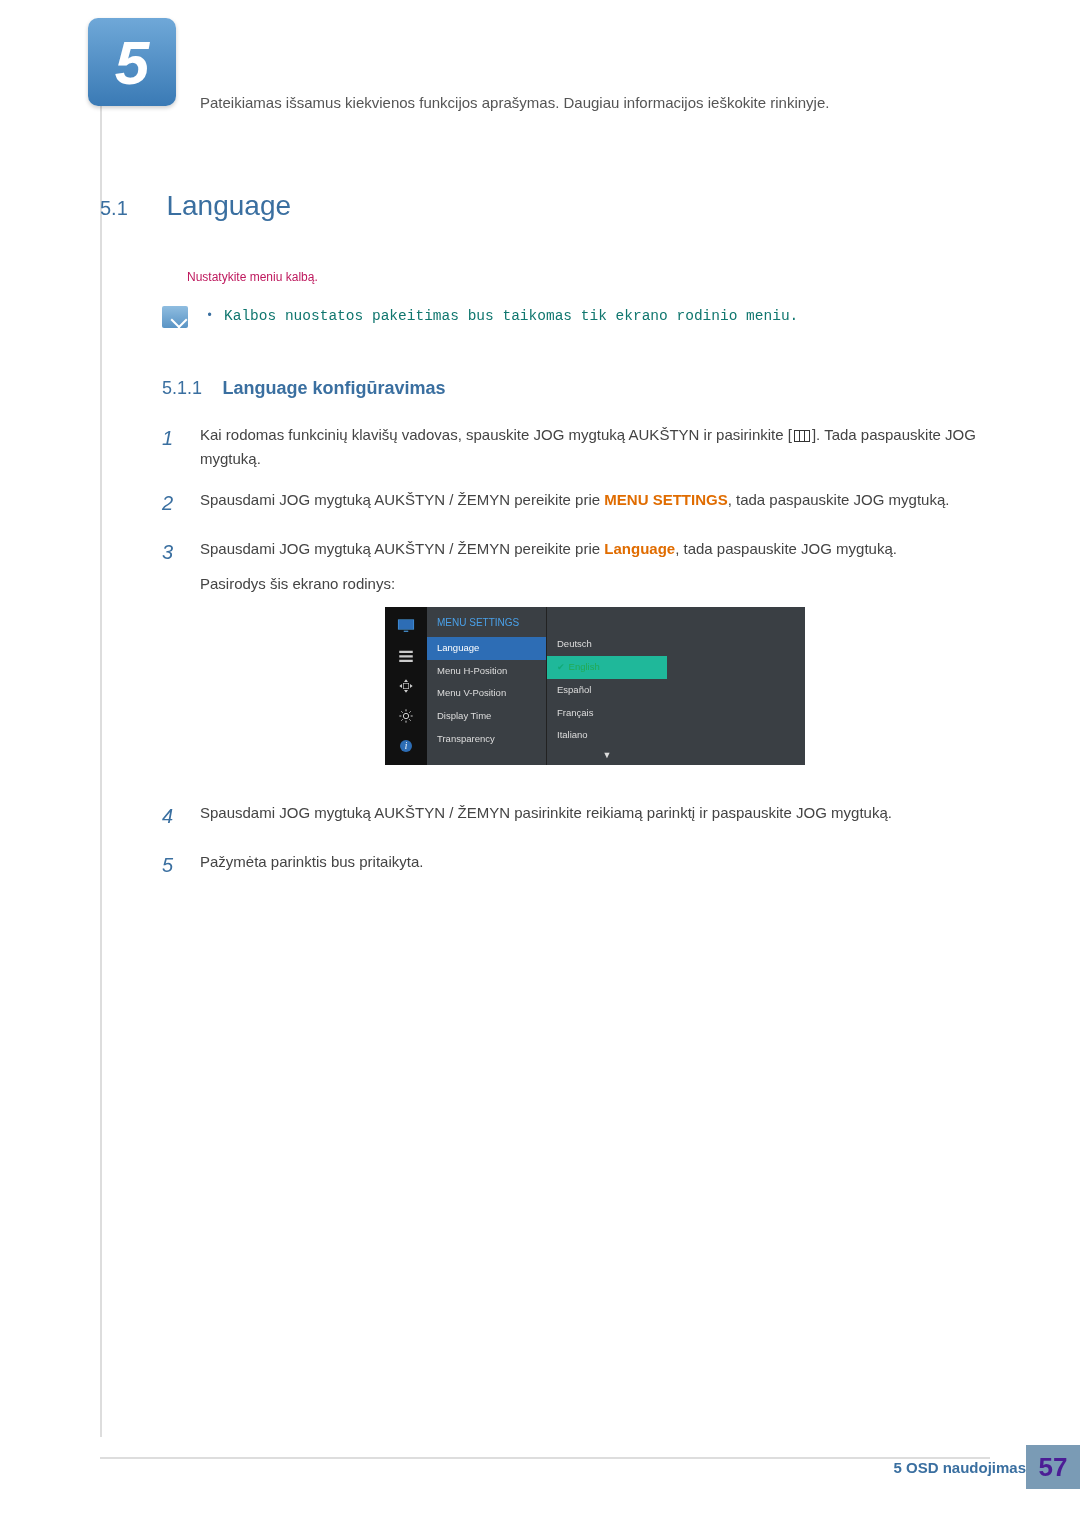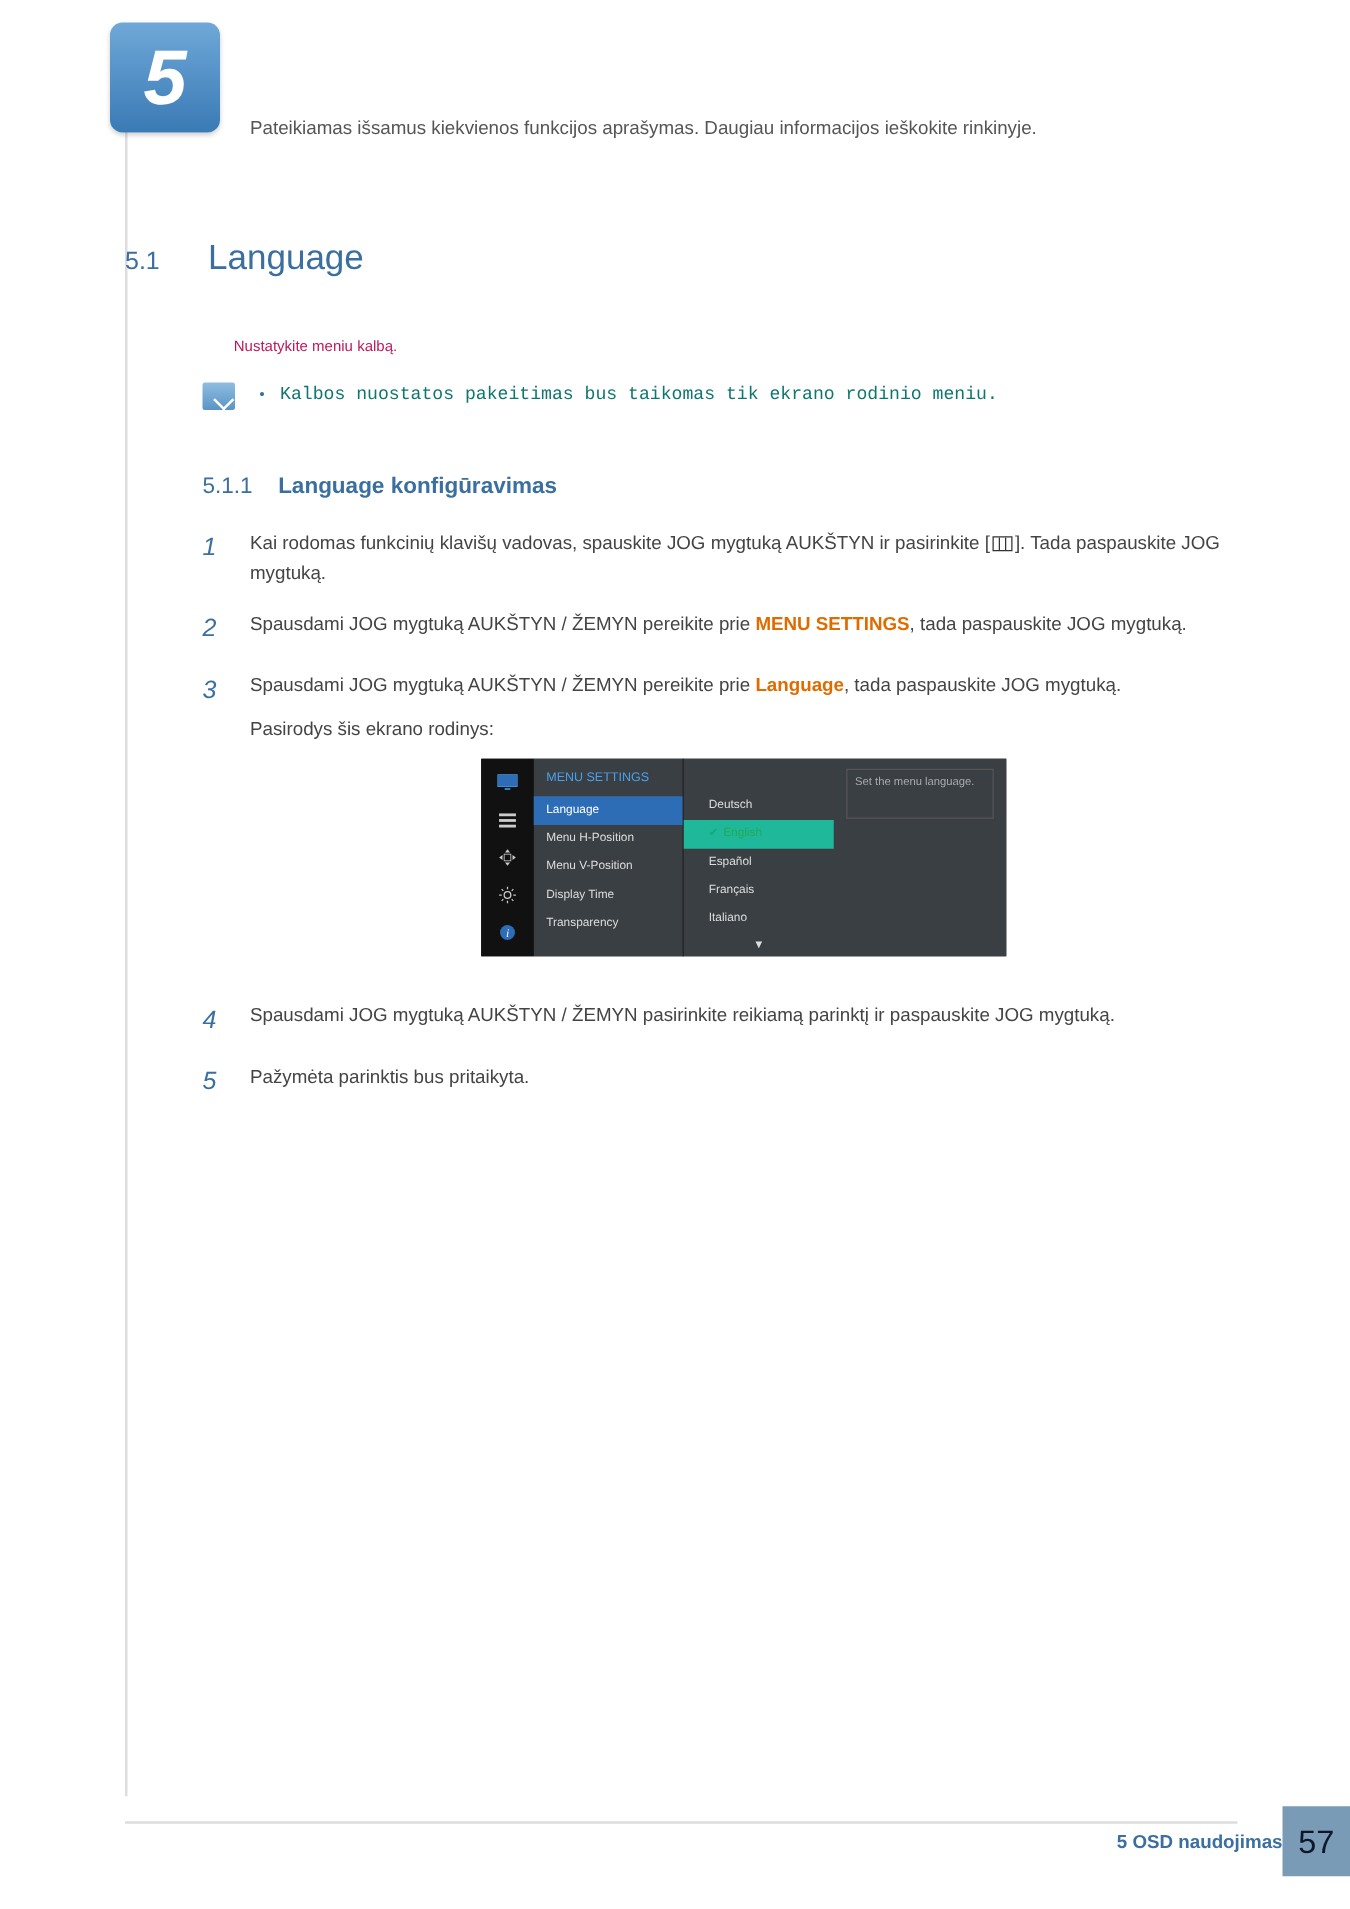--- a/index.html
+++ b/index.html
@@ -225,21 +225,21 @@
   }
   .osd-item.sel {
     background: #2d6db5;
     color: #fff;
   }
   .osd-col2 {
     width: 120px;
     padding-top: 26px;
   }
   .osd-opt {
-    padding: 4px 20px;
+    padding: 4px 10px;
     color: #ddd;
     font-size: 9.5px;
     text-align: left;
     position: relative;
   }
   .osd-opt.sel {
     background: #1fb89a;
     color: #2a5;
   }
   .osd-opt.sel::before {
@@ -287,25 +287,25 @@
     display: flex;
     align-items: center;
   }
   .footer-text {
     font-size: 15px;
     color: #3a6fa0;
     font-weight: 700;
   }
   .footer-page {
     background: #7a9bb5;
-    color: #0f172a;
+    color: #4c1d95;
     font-size: 26px;
-    font-weight: 400;
+    font-weight: 700;
     width: 54px;
-    height: 56px;
+    height: 44px;
     display: flex;
     align-items: center;
     justify-content: center;
   }
 </style>
 </head>
 <body>
 
 <div class="page">
   <div class="left-rule"></div>
@@ -398,23 +398,20 @@
                   <div class="osd-item">Transparency</div>
                 </div>
                 <div class="osd-col2">
                   <div class="osd-opt">Deutsch</div>
                   <div class="osd-opt sel">English</div>
                   <div class="osd-opt">Español</div>
                   <div class="osd-opt">Français</div>
                   <div class="osd-opt">Italiano</div>
                   <div class="osd-opt-arrow">▼</div>
                 </div>
-                <div class="osd-col3">
-                  <div class="osd-col3-box">Set the menu language.</div>
-                </div>
               </div>
             </div>
           </span>
         </li>
         <li>
           <span class="step-num">4</span>
           <span class="step-body">Spausdami JOG mygtuką AUKŠTYN / ŽEMYN pasirinkite reikiamą parinktį ir paspauskite JOG mygtuką.</span>
         </li>
         <li>
           <span class="step-num">5</span>

